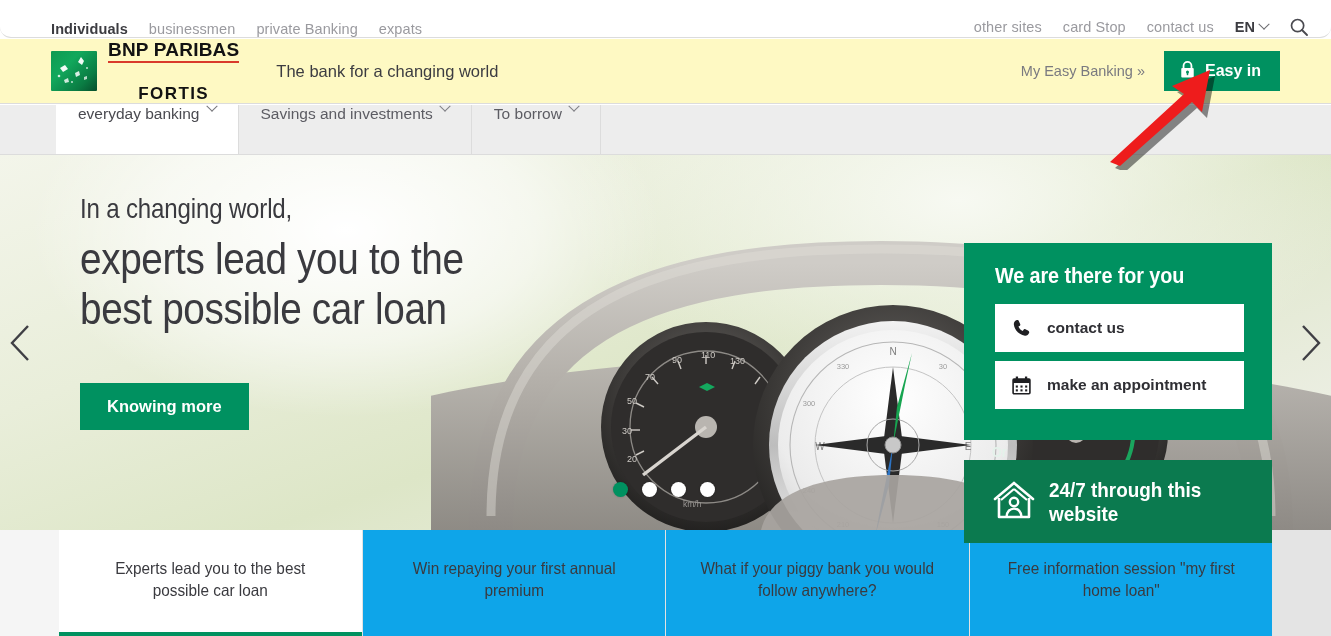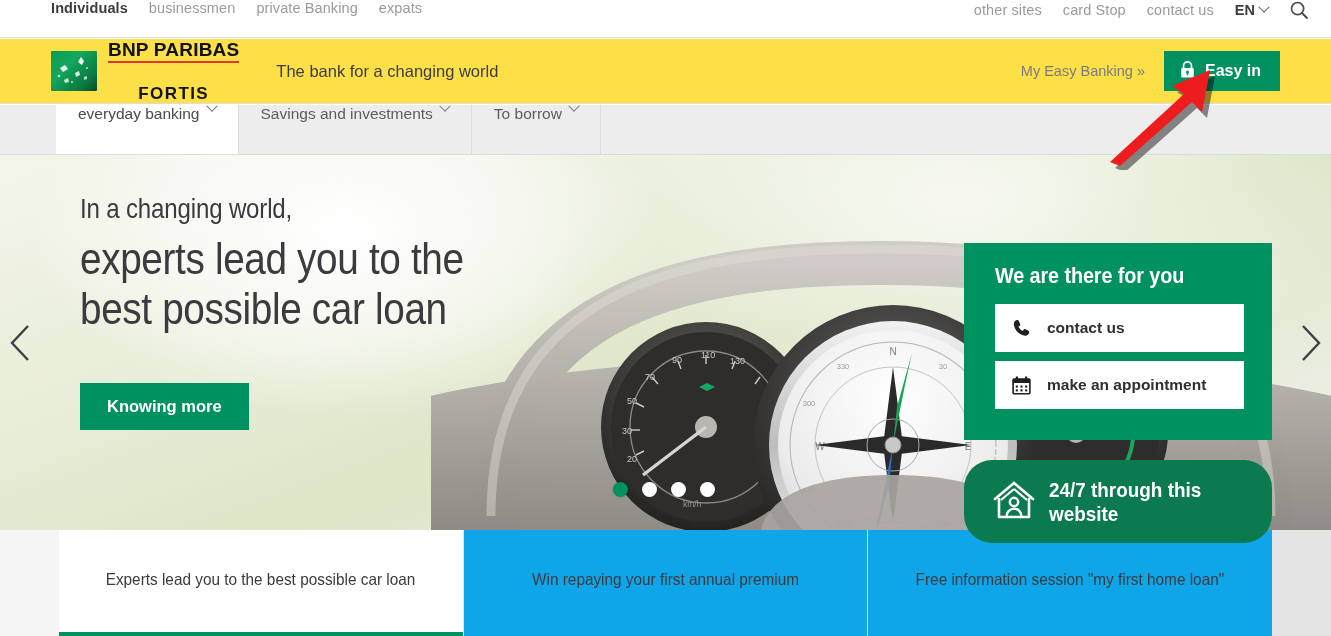--- a/index.html
+++ b/index.html
@@ -9,37 +9,37 @@
     background:#e4e4e4;
     color:#333;
     -webkit-font-smoothing:antialiased;
   }
   .page { position:relative; width:1331px; height:636px; background:#fff; overflow:hidden; }
 
   
   .utilbar {
     position:absolute; left:0; top:0; width:1331px; height:38px;
     background:#fff; border-bottom:1px solid #dcdcdc;
-    display:flex; align-items:flex-start;
+    display:flex; align-items:flex-end;border-radius:11px;
   }
   .util-left { display:flex; align-items:center; gap:21px; margin-left:51px; }
   .util-right { display:flex; align-items:center; gap:21px; margin-left:auto; margin-right:22px; }
   .util-link {
     font-size:14.5px; color:#9a9a9f; letter-spacing:.1px;
     font-family:"Liberation Sans", sans-serif; white-space:nowrap; cursor:pointer;
   }
   .util-link.active { color:#3c3c41; font-weight:600; }
   .lang { display:flex; align-items:center; gap:5px; color:#3c3c41; font-size:14.5px; font-weight:600; cursor:pointer;}
   .chev { display:inline-block; width:8px; height:8px; border-right:1.4px solid currentColor; border-bottom:1.4px solid currentColor; transform:rotate(45deg) translate(-2px,-2px); opacity:.75;}
   .search-ic { width:20px; height:20px; cursor:pointer; }
 
   
   .brandbar {
     position:absolute; left:0; top:39px; width:1331px; height:65px;
-    background:#fde047; border-bottom:1px solid #dcdcdc; display:flex; align-items:center;
+    background:#fef9c3; border-bottom:1px solid #dcdcdc; display:flex; align-items:center;
   }
   .logo-wrap { display:flex; align-items:center; margin-left:51px; }
   .logo-sq { width:46px; height:40px; position:relative; border-radius:1px; overflow:hidden;
              background:linear-gradient(135deg,#0e9a52 0%,#12a85c 35%,#0a7c43 75%,#064f2c 100%); }
   .logo-stars { position:absolute; inset:0; }
   .logo-txt { margin-left:11px; line-height:1; }
   .logo-bnp { font-family:"Liberation Sans", sans-serif; font-weight:bold; font-size:19px;
               letter-spacing:.2px; color:#121212; }
   .logo-rule { height:2px; background:#d93a2b; margin:2px 0 2px 0; }
   .logo-fortis { font-family:"Liberation Sans", sans-serif; font-weight:bold; font-size:17px;
@@ -103,21 +103,21 @@
     position:absolute; left:964px; top:243px; width:308px; height:287px; z-index:4;
   }
   .side-top { background:#009160; padding:20px 28px 22px 31px; }
   .side-title { color:#fff; font-size:22px; font-weight:bold; letter-spacing:-.1px; margin-bottom:15px;
                 font-family:"Liberation Sans Narrow","Liberation Sans",sans-serif; transform:scaleX(.9); transform-origin:left center;}
   .side-btn { background:#fff; height:48px; display:flex; align-items:center; margin-bottom:9px; cursor:pointer; }
   .side-btn .ic { width:52px; display:flex; justify-content:center; align-items:center; }
   .side-btn .lbl { font-size:15.5px; color:#2f2f34; font-weight:600; }
   .side-or { color:#e4f2ea; font-size:14px; font-weight:bold; padding:4px 0 0 31px;
              font-family:"Liberation Sans Narrow","Liberation Sans",sans-serif; transform:scaleX(.9); transform-origin:left center;}
-  .side-bot { background:#0b7a4f; height:83px; display:flex; align-items:center; padding:0 0 0 28px; cursor:pointer;border-radius:28px; }
+  .side-bot { background:#0b7a4f; height:83px; display:flex; align-items:center; padding:0 0 0 28px; cursor:pointer; }
   .side-bot .lbl { color:#fff; font-size:21px; font-weight:bold; margin-left:13px;
                    font-family:"Liberation Sans Narrow","Liberation Sans",sans-serif; transform:scaleX(.9); transform-origin:left center;}
 
   
   .cards { position:absolute; left:59px; top:530px; width:1213px; height:106px; display:flex; background:#f5f5f5; }
   .card { flex:1; background:#0ea5e9; border-right:1px solid #e2e2e2; position:relative;
           display:flex; align-items:center; justify-content:center; text-align:center; padding:0 22px 8px; cursor:pointer; }
   .card:last-child { border-right:none; }
   .card.active { background:#fff; }
   .card.active:after { content:""; position:absolute; left:0; right:0; bottom:0; height:4px; background:#009160; }
@@ -422,20 +422,23 @@
 
   <div class="pagebg-l"></div>
   <div class="cards">
     <div class="card active">
       <div class="card-txt">Experts lead you to the best possible car loan</div>
     </div>
     <div class="card">
       <div class="card-txt">Win repaying your first annual premium</div>
     </div>
     <div class="card">
+      <div class="card-txt">What if your piggy bank you would follow anywhere?</div>
+    </div>
+    <div class="card">
       <div class="card-txt">Free information session "my first home loan"</div>
     </div>
   </div>
   <div class="pagebg-r"></div>
 
   <svg class="annot" viewBox="0 0 140 100">
     <g transform="translate(3,4)" opacity=".45">
       <path d="M12 94 L86 26 L74 18 L112 2 L104 44 L94 34 L22 98 Z" fill="#000"></path>
     </g>
     <path d="M10 92 L84 24 L72 16 L110 0 L102 42 L92 32 L20 96 Z" fill="#ee1c1c"></path>

